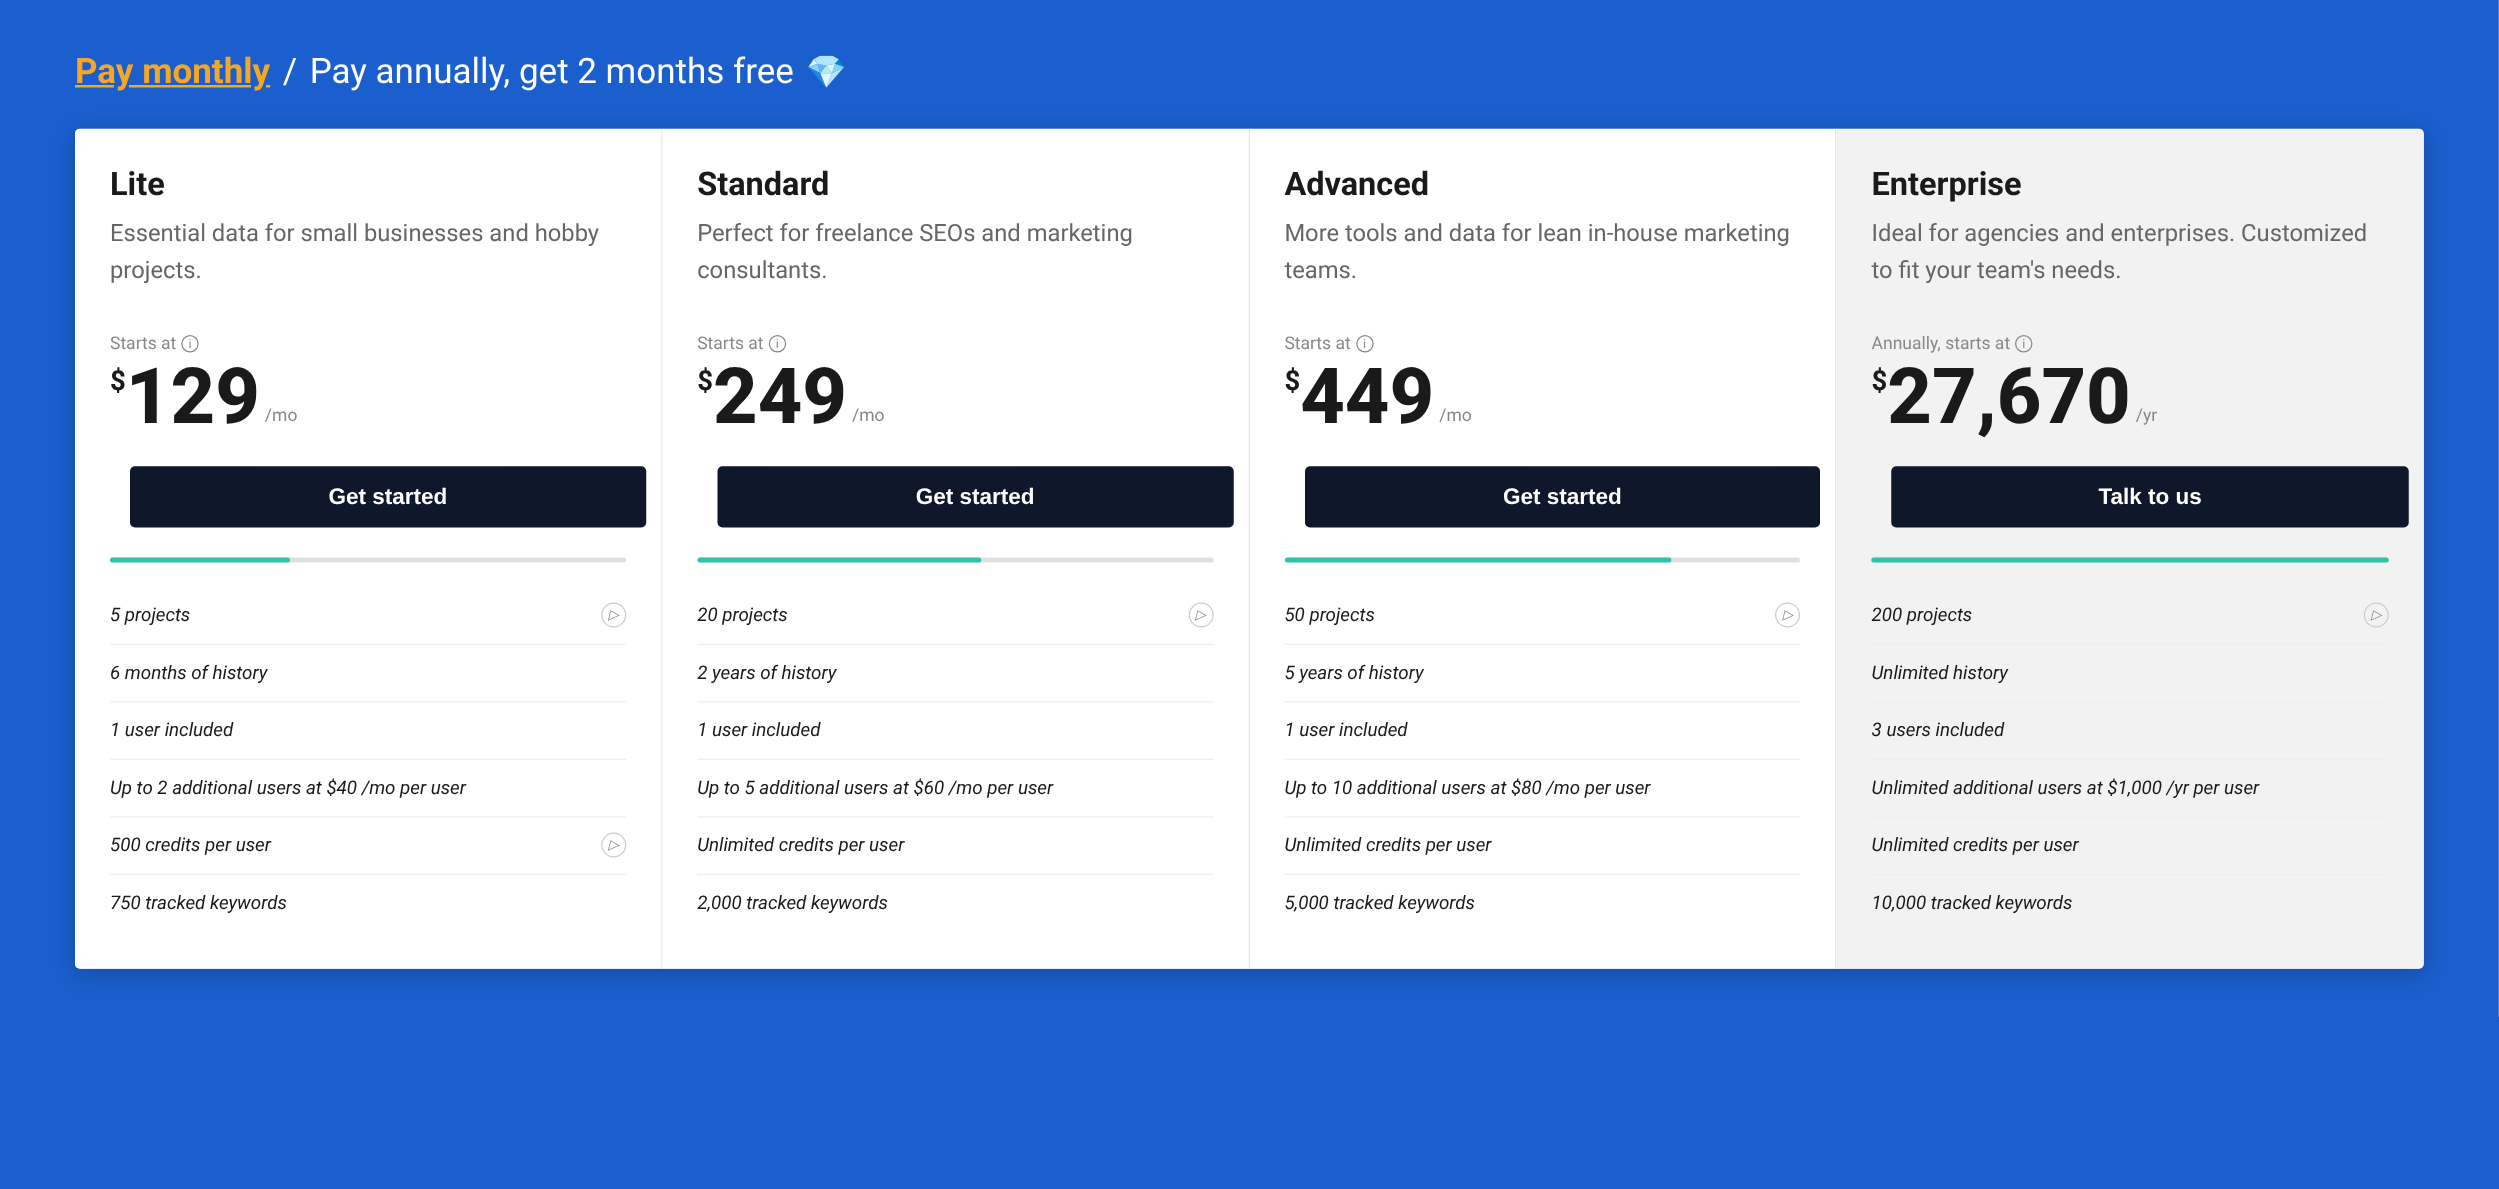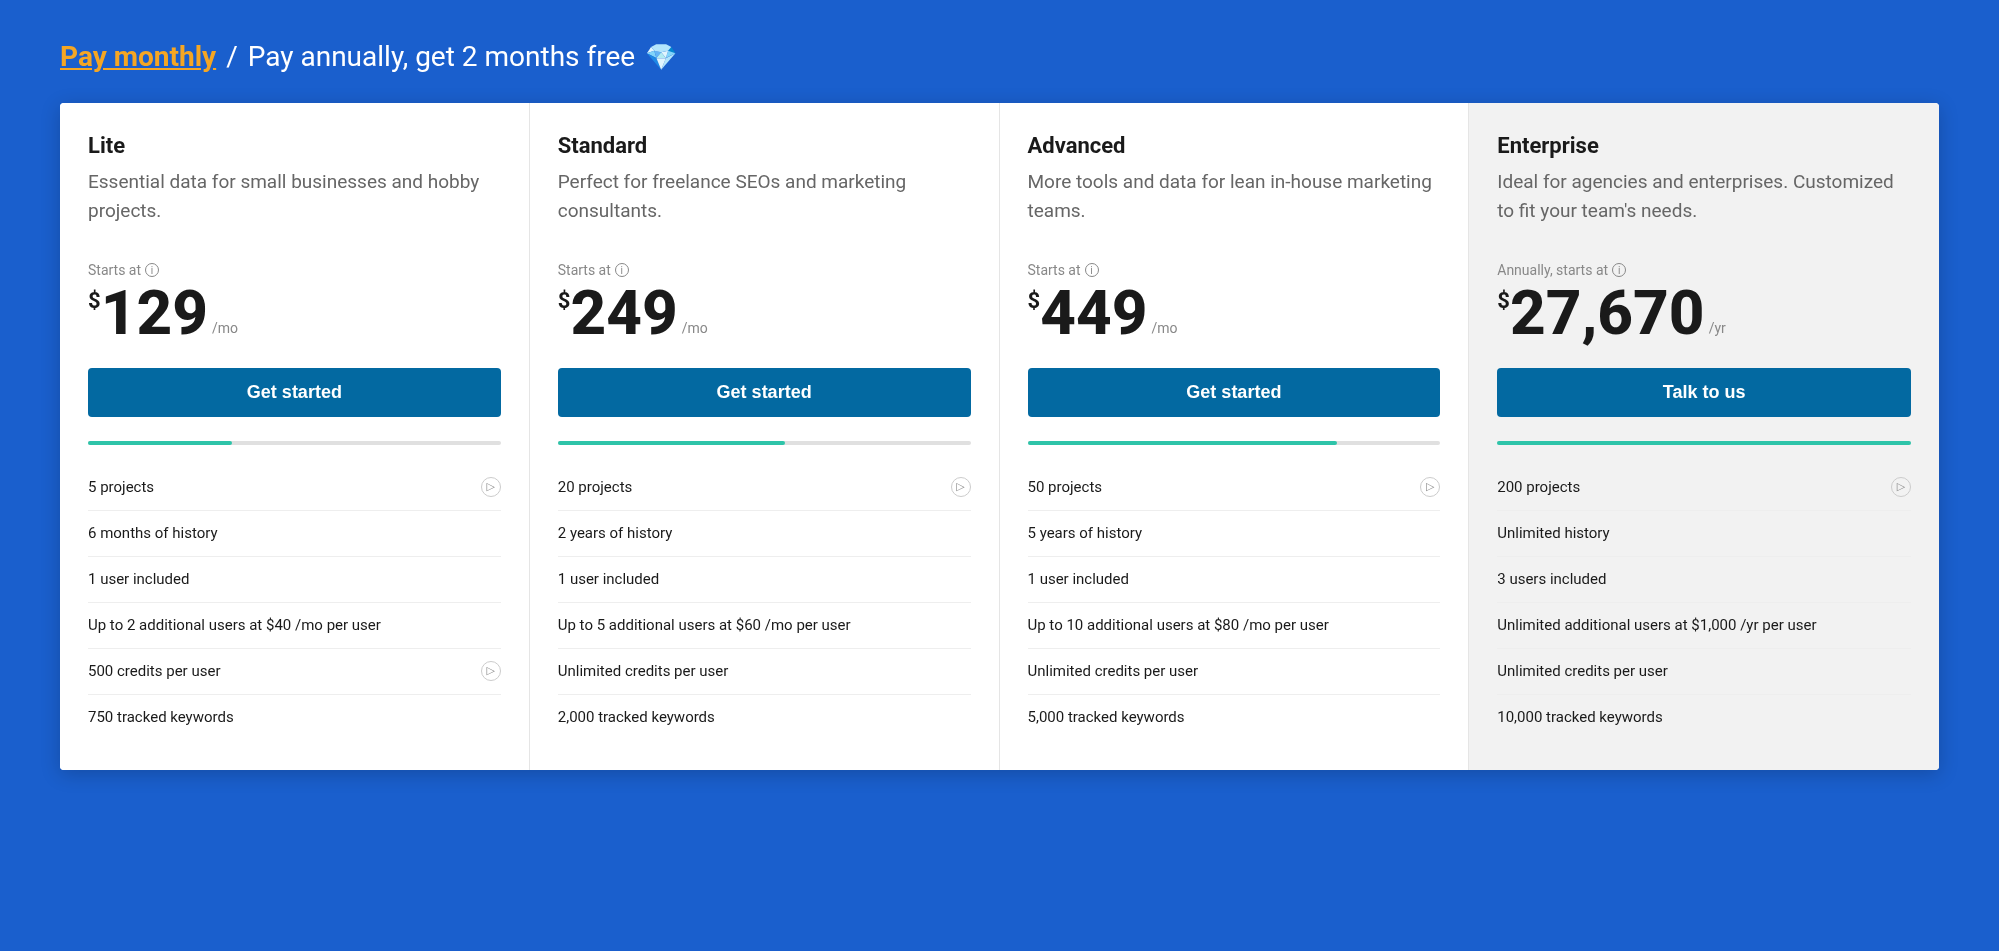--- a/index.html
+++ b/index.html
@@ -6,21 +6,21 @@
 
     body {
       background-color: #1a5fcd;
       font-family: -apple-system, BlinkMacSystemFont, 'Segoe UI', Roboto, Arial, sans-serif;
       min-height: 951px;
       padding: 40px 60px;
     }
 
     .billing-toggle {
       display: flex;
-      align-items: center;
+      align-items: flex-end;
       margin-bottom: 30px;
       font-size: 28px;
       font-weight: 500;
       color: white;
       gap: 10px;
     }
 
     .billing-toggle .pay-monthly-link {
       color: #f5a623;
       text-decoration: underline;
@@ -62,21 +62,21 @@
     .plan:last-child {
       border-right: none;
       background: #f2f2f2;
     }
 
     .plan:first-child {
       background: white;
     }
 
     .plan-name {
-      font-size: 22px;
+      font-size: 26px;
       font-weight: 700;
       color: #1a1a1a;
       margin-bottom: 10px;
     }
 
     .plan-description {
       font-size: 19px;
       color: #666;
       line-height: 1.5;
       margin-bottom: 24px;
@@ -132,48 +132,50 @@
       font-size: 14px;
       color: #888;
       margin-bottom: 8px;
       margin-left: 4px;
     }
 
     .cta-button {
       display: block;
       width: 100%;
       padding: 14px 8px;
-      background: #0369a1;
+      background: #0f172a;
       color: white;
       font-size: 18px;
       font-weight: 700;
       border: none;
       border-radius: 4px;
       cursor: pointer;
       text-align: center;
       margin-bottom: 24px;
+      margin-left: 16px;
     }
 
     .progress-bar-container {
       width: 100%;
       height: 4px;
       background: #e0e0e0;
       border-radius: 2px;
       margin-bottom: 20px;
       position: relative;
     }
 
     .progress-bar-fill {
       height: 100%;
       background: #2ec4a9;
       border-radius: 2px;
     }
 
     .features-list {
       list-style: none;
+      font-style: italic;
     }
 
     .feature-item {
       display: flex;
       align-items: flex-start;
       justify-content: space-between;
       padding: 12px 0;
       border-bottom: 1px solid #eee;
       font-size: 15px;
       color: #1a1a1a;

